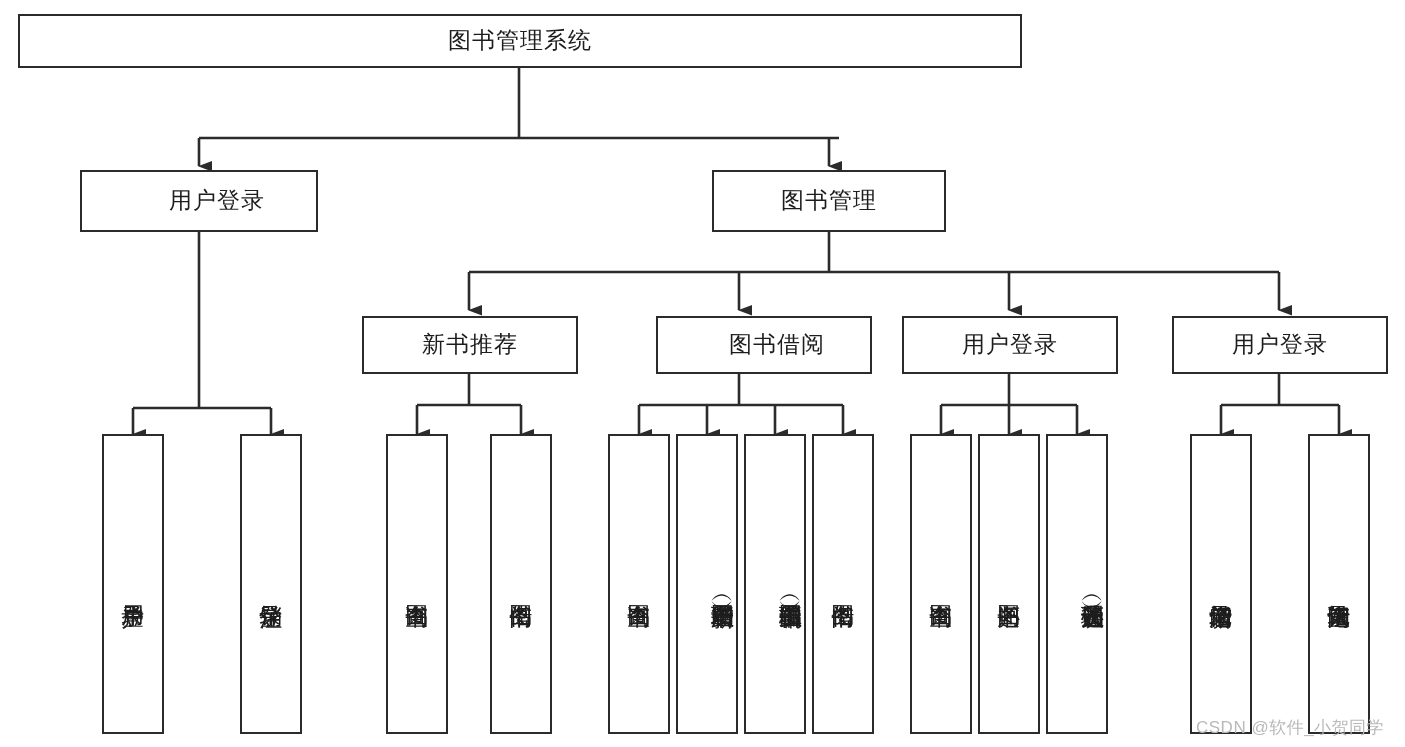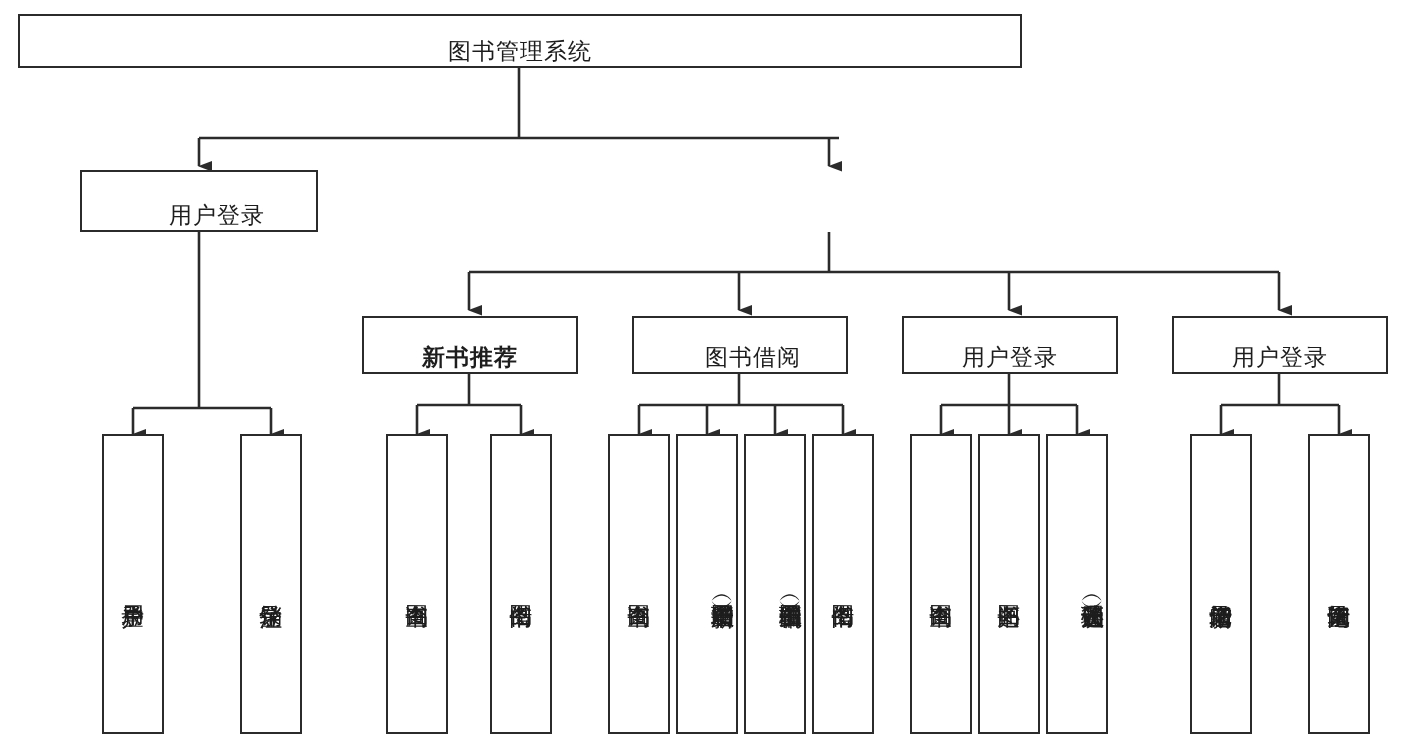--- a/index.html
+++ b/index.html
@@ -24,21 +24,21 @@
     width: 1405px;
     height: 747px;
     pointer-events: none;
   }
   .node {
     position: absolute;
     box-sizing: border-box;
     border: 2.5px solid #2b2b2b;
     background: #ffffff;
     display: flex;
-    align-items: flex-end;
+    align-items: center;
     justify-content: center;
     color: #1d1d1d;
   }
   .node.horiz {
     font-size: 23px;
     letter-spacing: 1px;
     line-height: 1.2;
     white-space: nowrap;
   }
   .node.vert {
@@ -127,25 +127,28 @@
     </g>
   </svg>
 
   <div class="node horiz" style="left:18px; top:14px; width:1004px; height:54px;">
     <span>图书管理系统</span>
   </div>
 
   <div class="node horiz" style="left:80px; top:170px; width:238px; height:62px;padding-left:36px;">
     <span>用户登录</span>
   </div>
-
-  <div class="node horiz" style="left:362px; top:316px; width:216px; height:58px;font-weight:bold;">
+  <div class="node horiz" style="left:712px; top:170px; width:234px; height:62px;">
+    <span>图书管理</span>
+  </div>
+
+  <div class="node horiz" style="left:362px; top:316px; width:216px; height:58px;">
     <span>新书推荐</span>
   </div>
-  <div class="node horiz" style="left:632px; top:316px; width:216px; height:58px;padding-left:26px;">
+  <div class="node horiz" style="left:656px; top:316px; width:216px; height:58px;padding-left:26px;">
     <span>图书借阅</span>
   </div>
   <div class="node horiz" style="left:902px; top:316px; width:216px; height:58px;">
     <span>用户登录</span>
   </div>
   <div class="node horiz" style="left:1172px; top:316px; width:216px; height:58px;">
     <span>用户登录</span>
   </div>
 
   <div class="node vert mid-align" style="left:102px; top:434px; width:62px; height:300px;">
@@ -185,14 +188,15 @@
     <span class="vtext">确认归还（管理员）</span>
   </div>
 
   <div class="node vert mid-align" style="left:1190px; top:434px; width:62px; height:300px;">
     <span class="vtext">新增借阅记录</span>
   </div>
   <div class="node vert mid-align" style="left:1308px; top:434px; width:62px; height:300px;">
     <span class="vtext">查询借阅记录</span>
   </div>
 
+  <div class="watermark" style="left:1196px; top:716px;">CSDN @软件_小贺同学</div>
 
 </div>
 
 </body></html>

